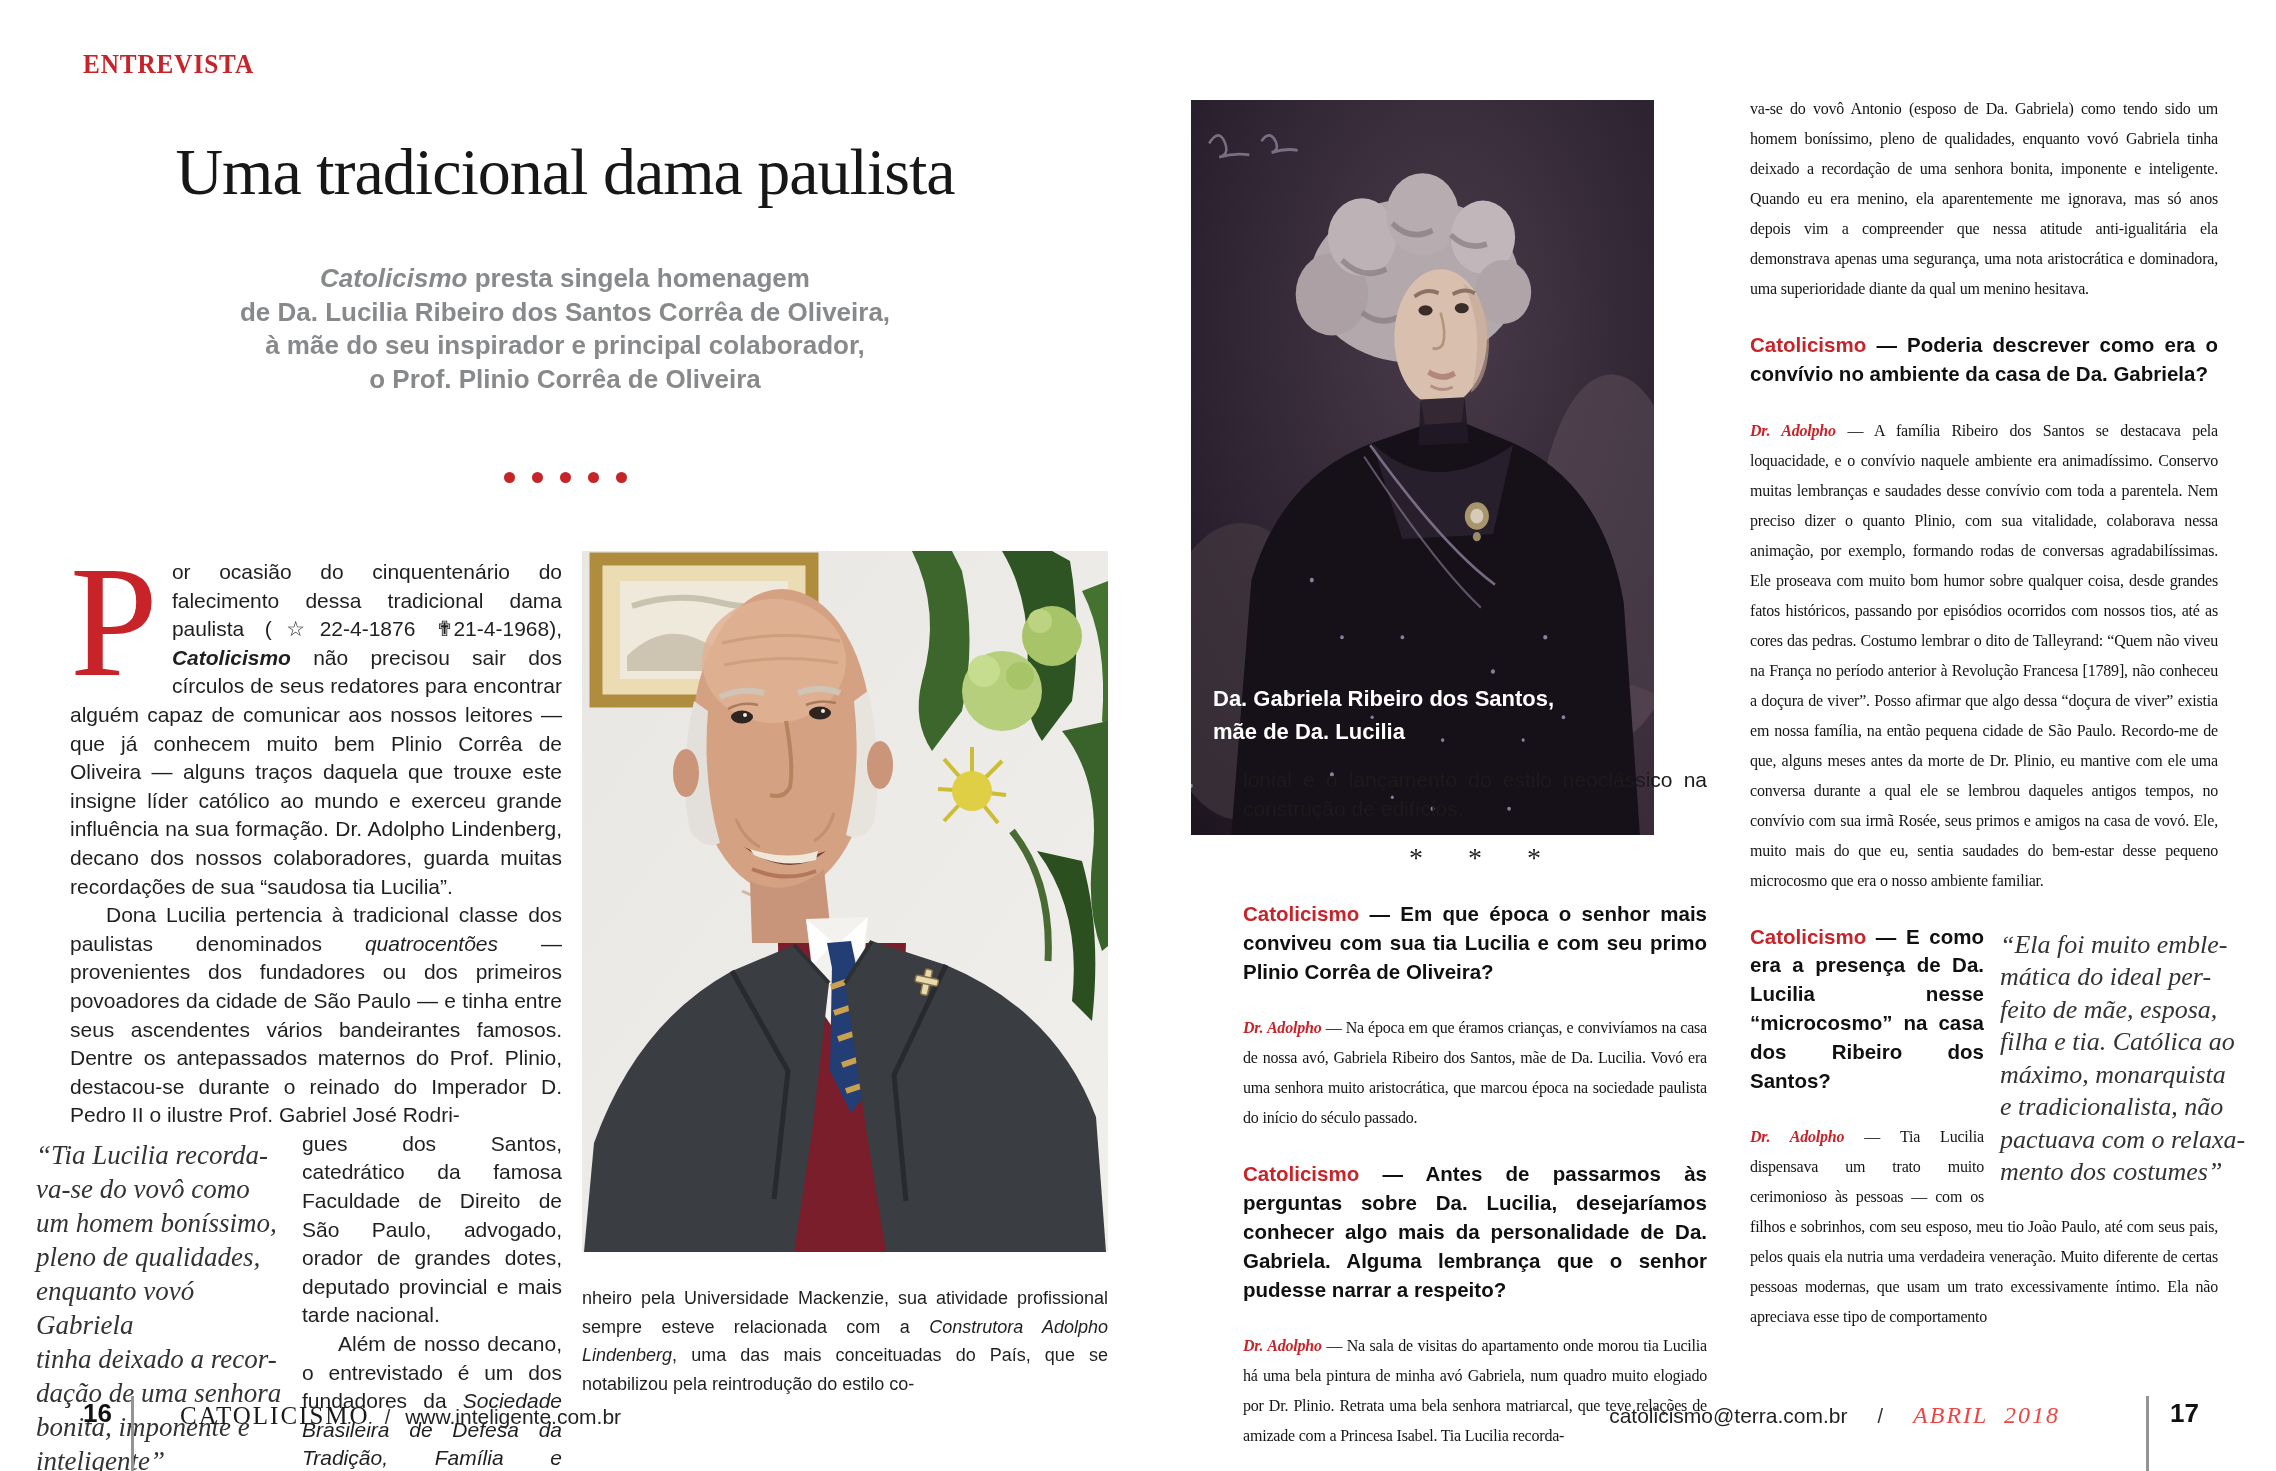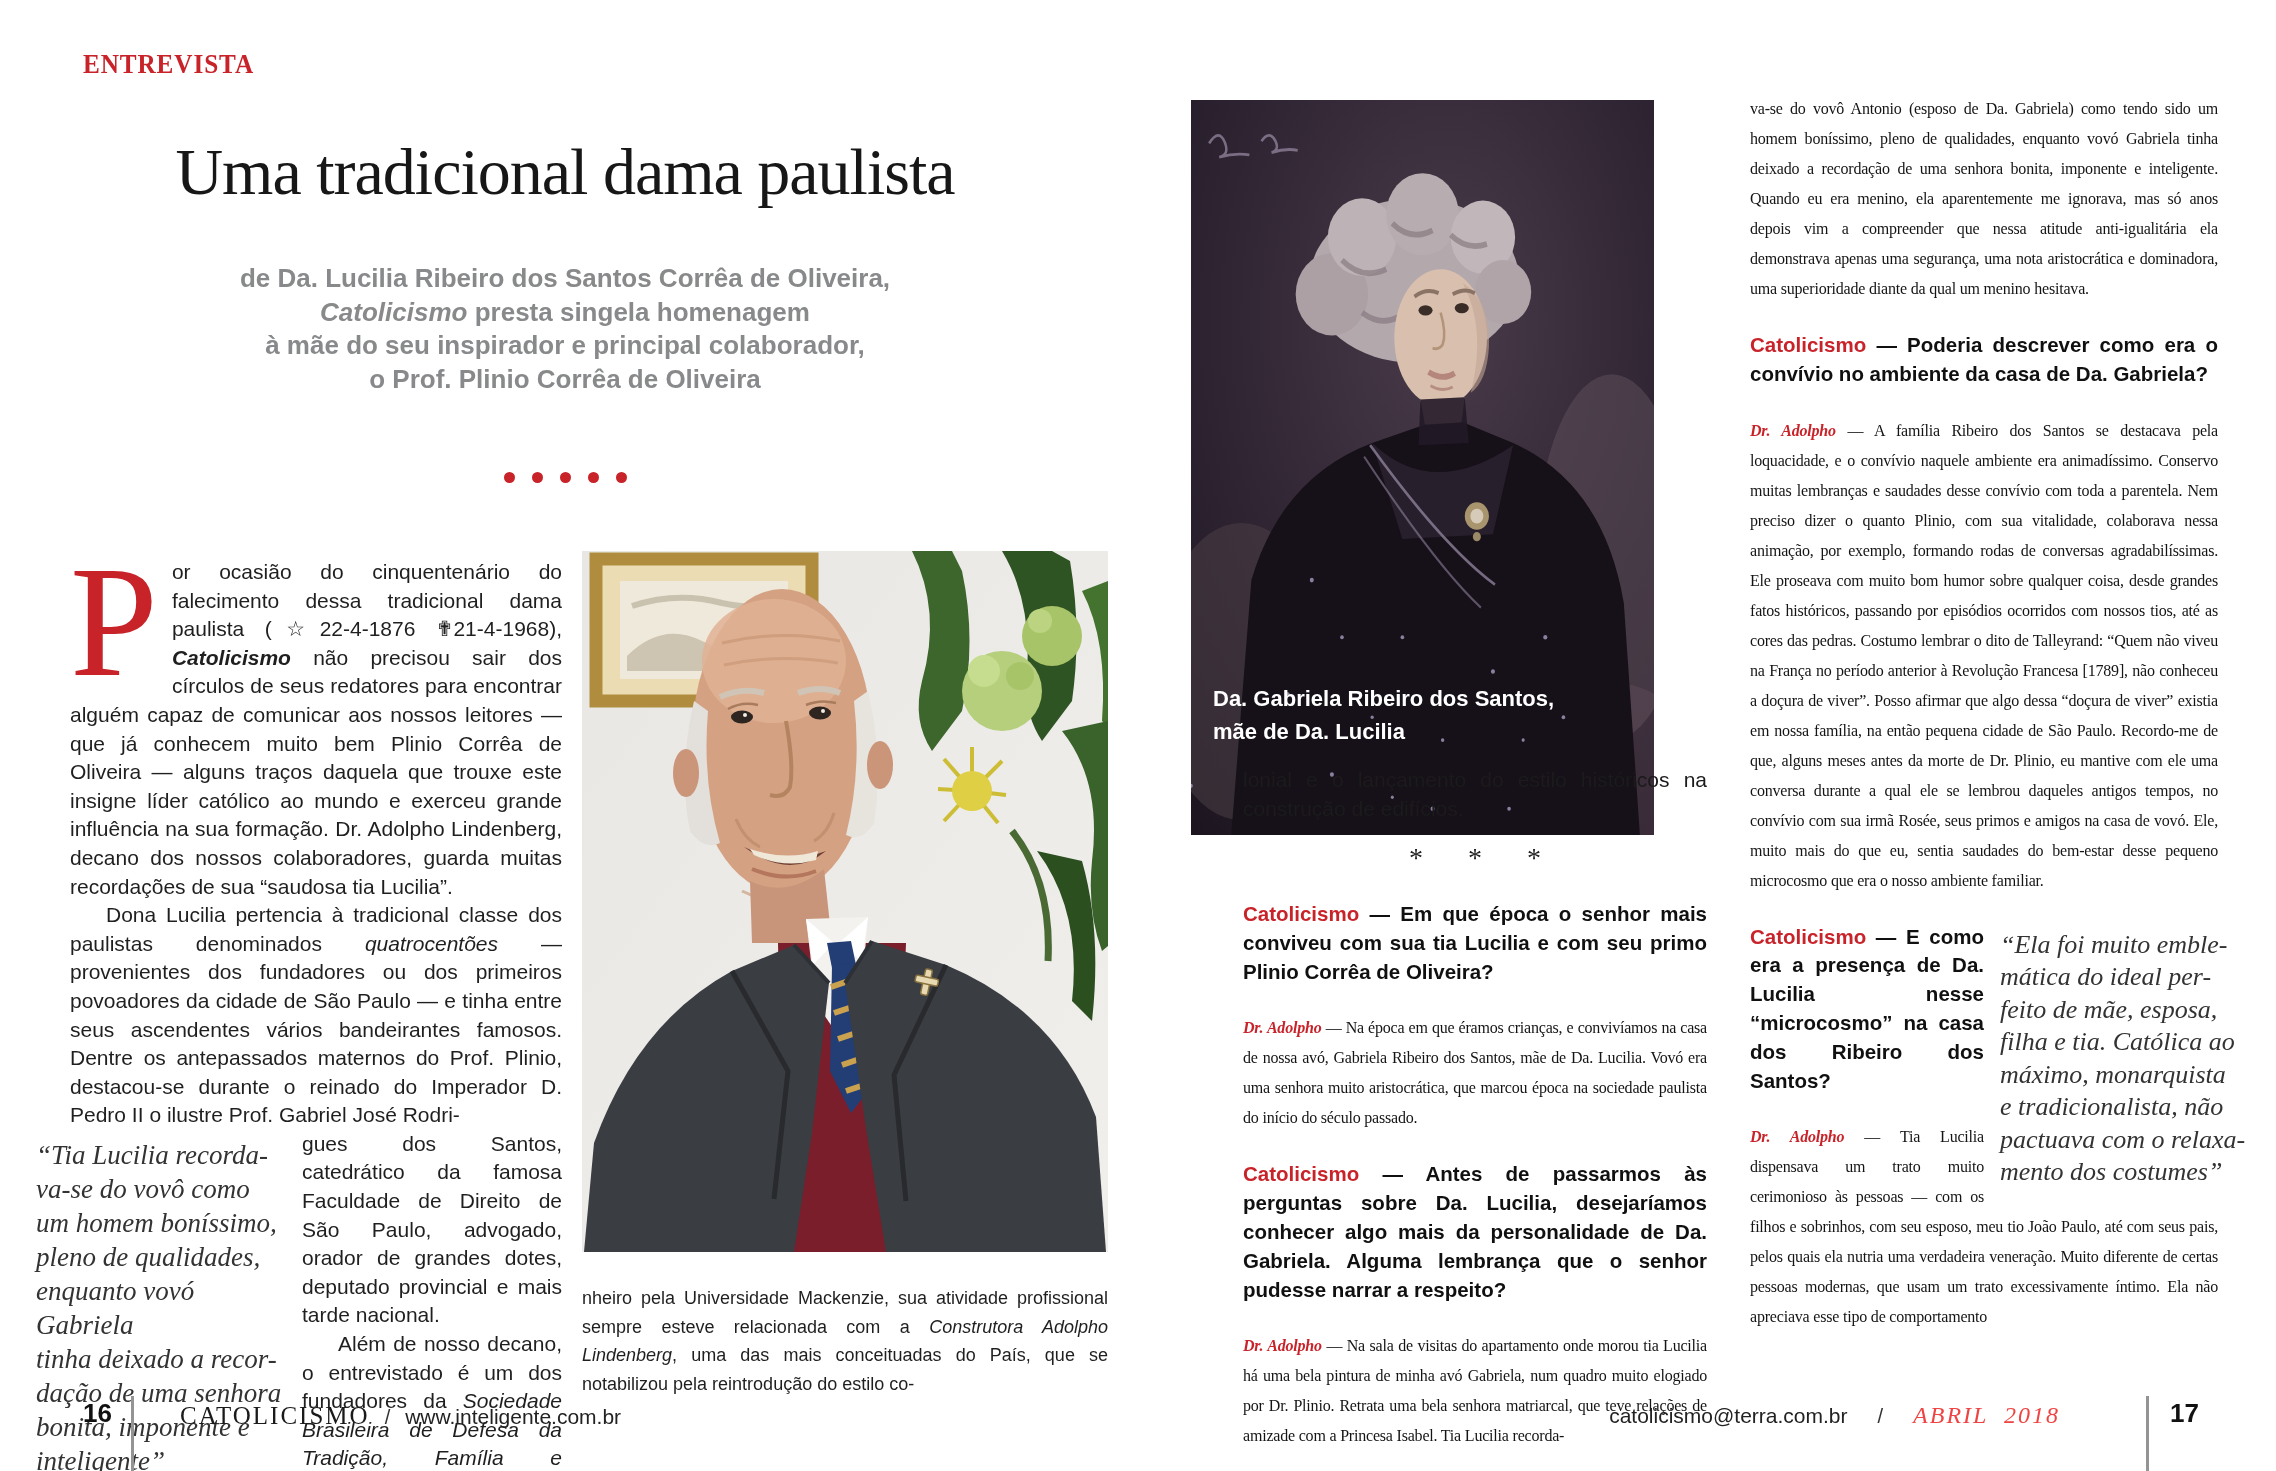--- a/index.html
+++ b/index.html
@@ -111,22 +111,22 @@
   .f17num{left:2170px;top:1398px;}
 </style>
 </head>
 <body>
 
 <div class="abs kicker">ENTREVISTA</div>
 
 <h1 class="abs title">Uma tradicional dama paulista</h1>
 
 <div class="abs deck">
+  <div><span class="it">Catolicismo</span><span> presta singela homenagem</span></div>
   <div>de Da. Lucilia Ribeiro dos Santos Corrêa de Oliveira,</div>
-  <div><span class="it">Catolicismo</span><span> presta singela homenagem</span></div>
   <div>à mãe do seu inspirador e principal colaborador,</div>
   <div>o Prof. Plinio Corrêa de Oliveira</div>
 </div>
 
 <div class="abs dots">
   <span class="dot"></span>
   <span class="dot"></span>
   <span class="dot"></span>
   <span class="dot"></span>
   <span class="dot"></span>
@@ -336,21 +336,21 @@
         <circle cx="284" cy="364" r="12" fill="#a8956d"></circle>
         <circle cx="284" cy="364" r="6.5" fill="#d6cab8"></circle>
         <circle cx="284" cy="382" r="4" fill="#9b8a66"></circle>
       </g>
     </g>
   </svg>
   <div class="caption">Da. Gabriela Ribeiro dos Santos,
 mãe de Da. Lucilia</div>
 </div>
 
-<div class="abs col1block lonial">lonial e o lançamento do estilo históricos na construção de edifícios.</div>
+<div class="abs col1block lonial">lonial e o lançamento do estilo neoclássico na construção de edifícios.</div>
 <div class="abs col1block stars">* * *</div>
 
 <div class="abs col1block qa">
   <p class="q"><span class="lbl">Catolicismo</span><span> — Em que época o senhor mais conviveu com sua tia Lucilia e com seu primo Plinio Corrêa de Oliveira?</span></p>
   <p class="ans"><span class="lbl">Dr. Adolpho</span><span> — Na época em que éramos crianças, e convivíamos na casa de nossa avó, Gabriela Ribeiro dos Santos, mãe de Da. Lucilia. Vovó era uma senhora muito aristocrática, que marcou época na sociedade paulista do início do século passado.</span></p>
   <p class="q"><span class="lbl">Catolicismo</span><span> — Antes de passarmos às perguntas sobre Da. Lucilia, desejaríamos conhecer algo mais da personalidade de Da. Gabriela. Alguma lembrança que o senhor pudesse narrar a respeito?</span></p>
   <p class="ans"><span class="lbl">Dr. Adolpho</span><span> — Na sala de visitas do apartamento onde morou tia Lucilia há uma bela pintura de minha avó Gabriela, num quadro muito elogiado por Dr. Plinio. Retrata uma bela senhora matriarcal, que teve relações de amizade com a Princesa Isabel. Tia Lucilia recorda-</span></p>
 </div>
 
 <div class="abs col2block">

